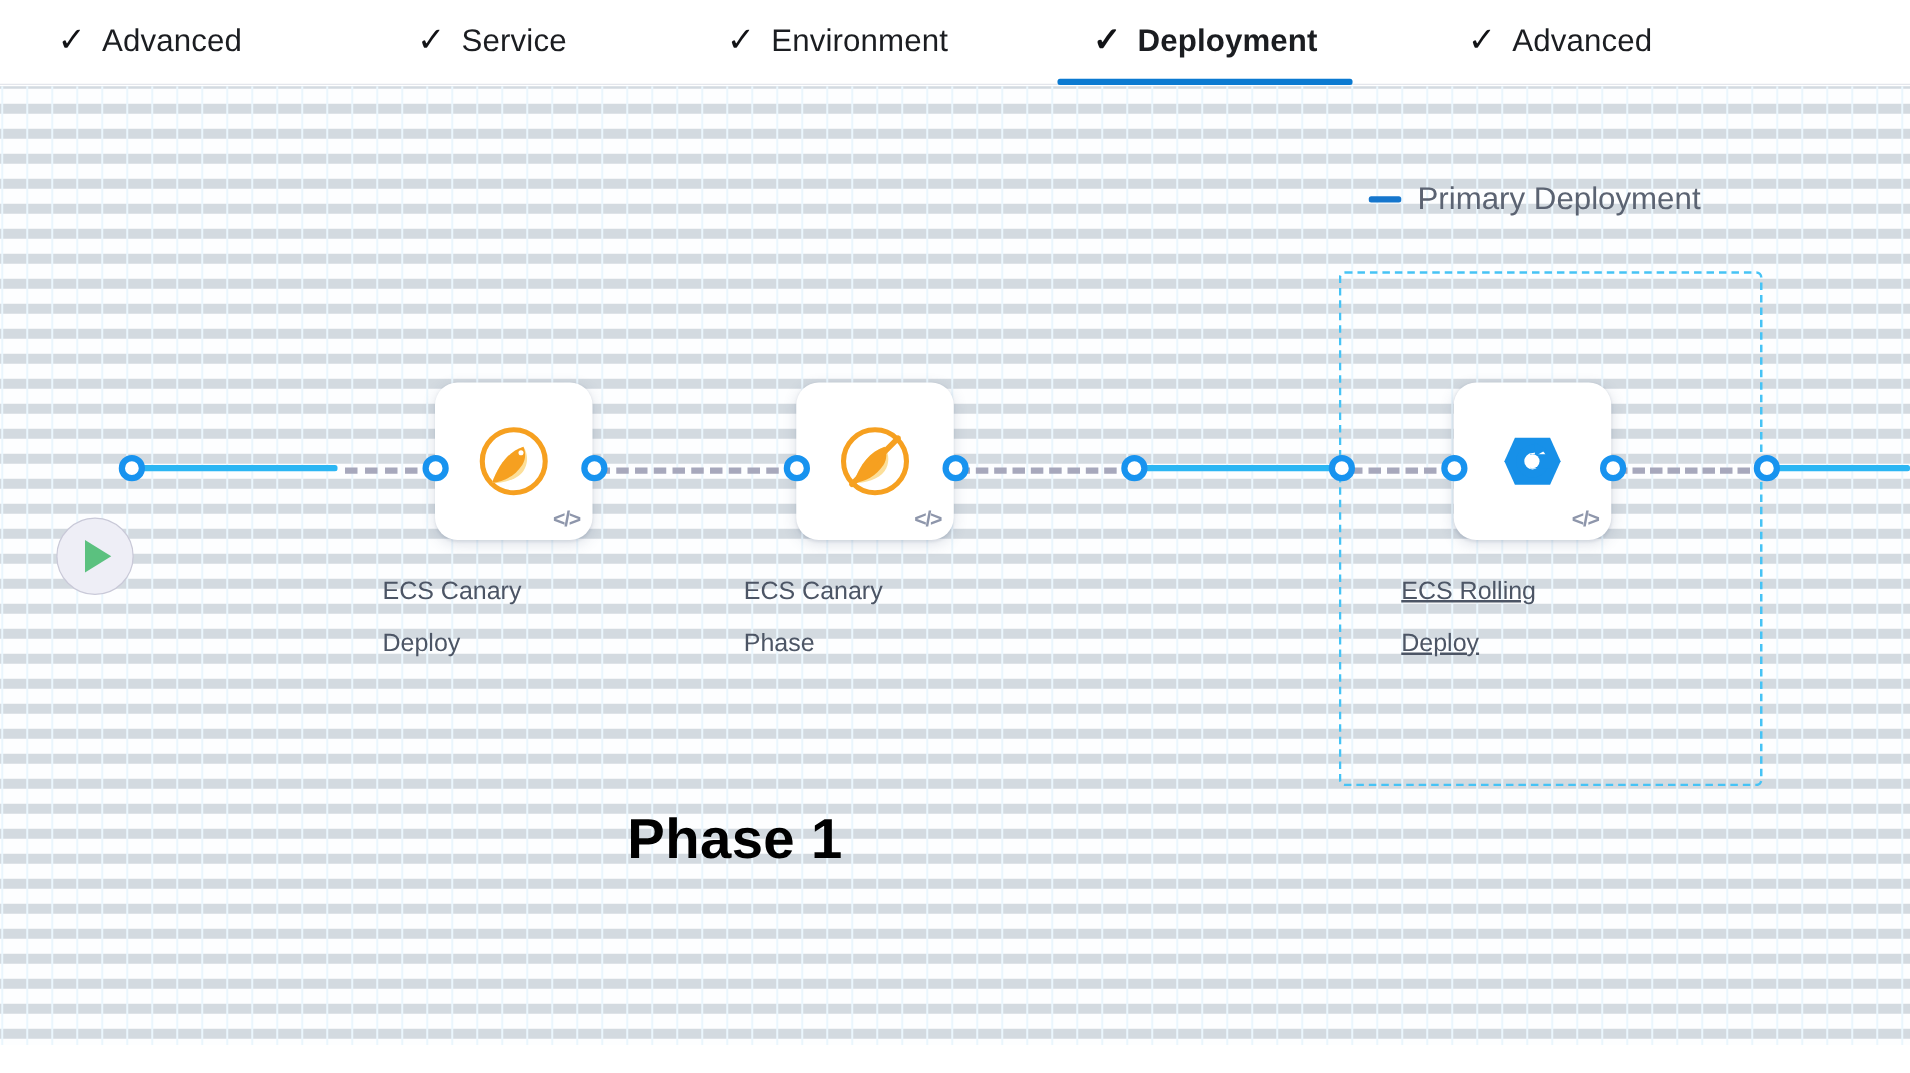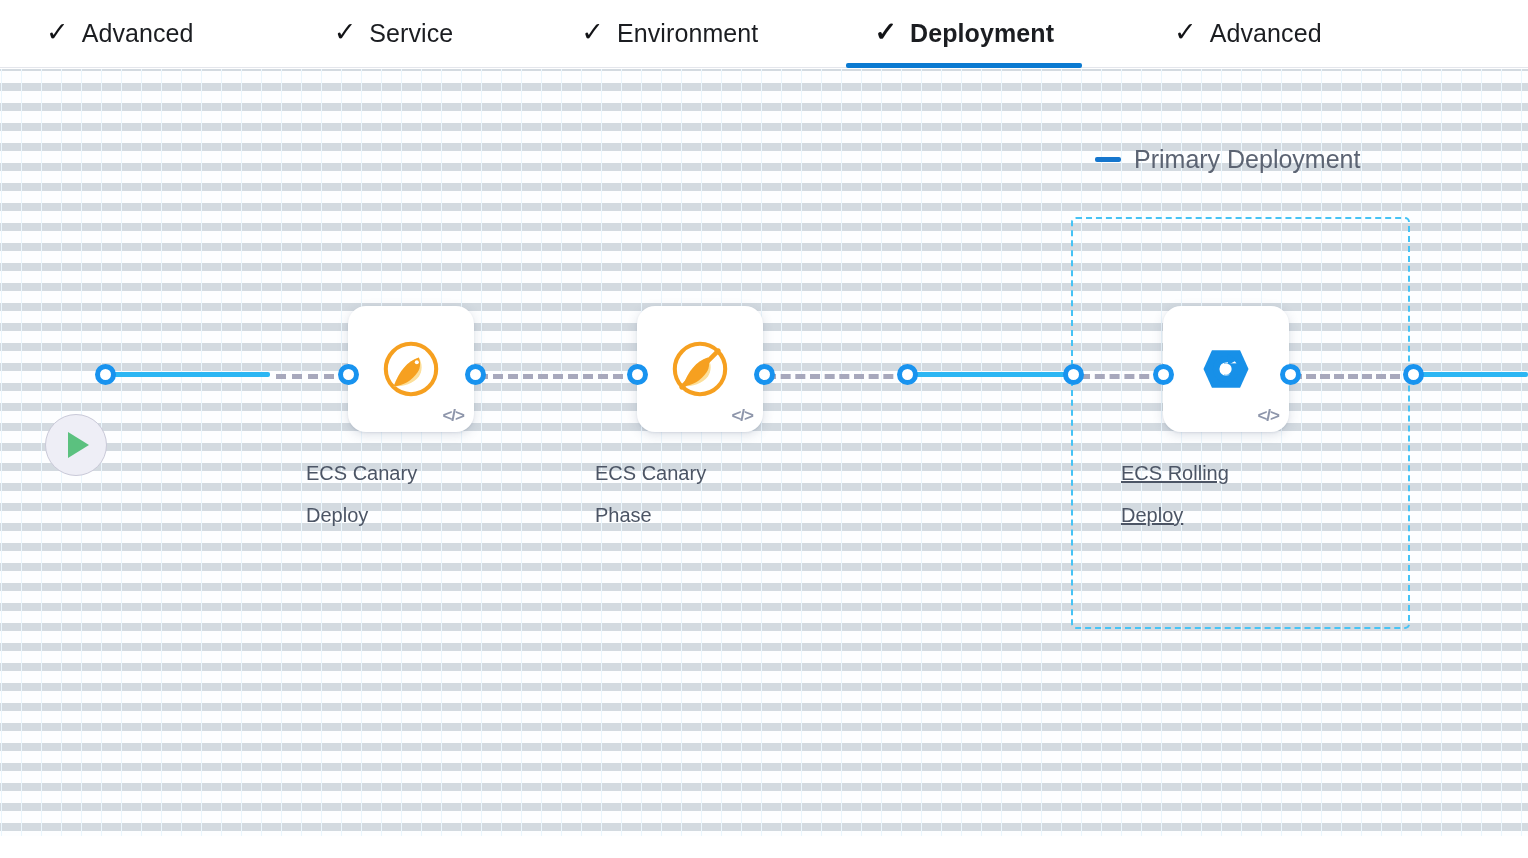--- a/index.html
+++ b/index.html
@@ -281,16 +281,17 @@
     <span class="codebadge">&lt;/&gt;</span>
   </div>
   <div class="port" style="left:1153px; top:295px;"></div>
   <div class="port" style="left:1280px; top:295px;"></div>
   <div class="nodelabel" style="left:1121px; top:383px;text-decoration:underline;">
     <div>ECS Rolling</div>
     <div>Deploy</div>
   </div>
   <div class="port" style="left:1403px; top:295px;"></div>
 
+  <div class="phase" style="left:388px; top:576px; width:400px;">Phase 1</div>
 
 </div>
 
 <div id="bottomstrip"></div>
 
 </body></html>

